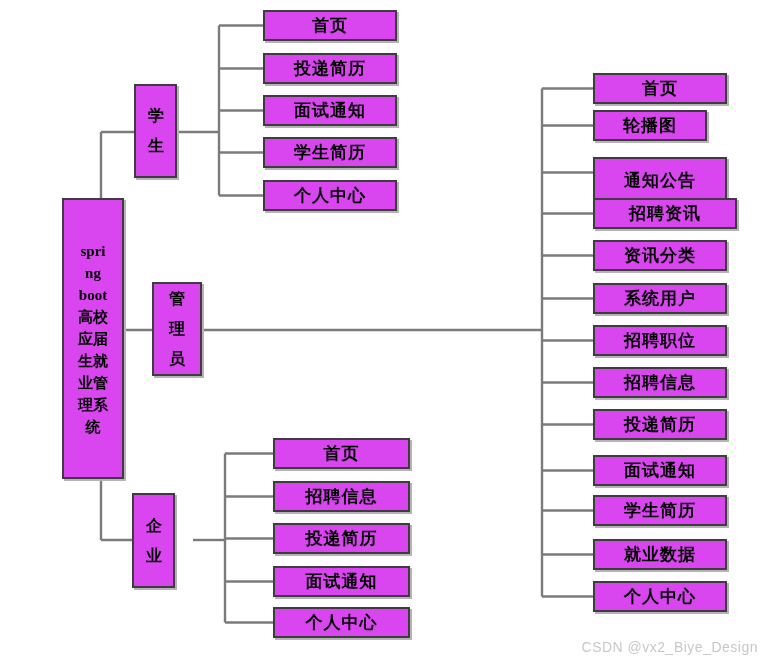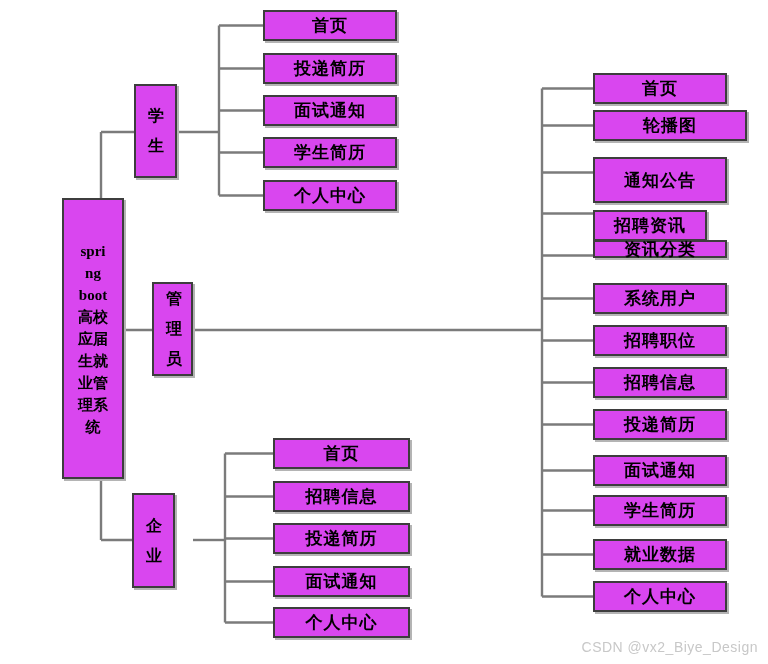--- a/index.html
+++ b/index.html
@@ -70,21 +70,21 @@
     </svg>
 
   <div class="node root-node" style="left:22px;top:198px;width:62px;height:281px;">
     <span>spring boot 高校应届生就业管理系统</span>
   </div>
 
   <div id="watermark">CSDN @vx2_Biye_Design</div>
 <div class="node role" style="left: 134px; top: 84px; width: 43px; height: 94px;">
       <span>学生</span>
     </div>
-    <div class="node role" style="left: 152px; top: 282px; width: 41px; height: 94px;">
+    <div class="node role" style="left: 152px; top: 282px; width: 50px; height: 94px;">
       <span>管理员</span>
     </div>
     <div class="node role" style="left: 132px; top: 493px; width: 43px; height: 95px;">
       <span>企业</span>
     </div>
     <div class="node leaf" style="left: 263px; top: 10px; width: 134px; height: 31px;">
       <span>首页</span>
     </div>
     <div class="node leaf" style="left: 263px; top: 53px; width: 134px; height: 31px;">
       <span>投递简历</span>
@@ -94,30 +94,30 @@
     </div>
     <div class="node leaf" style="left: 263px; top: 137px; width: 134px; height: 31px;">
       <span>学生简历</span>
     </div>
     <div class="node leaf" style="left: 263px; top: 180px; width: 134px; height: 31px;">
       <span>个人中心</span>
     </div>
     <div class="node leaf" style="left: 593px; top: 73px; width: 134px; height: 31px;">
       <span>首页</span>
     </div>
-    <div class="node leaf" style="left: 593px; top: 110px; width: 154px; height: 31px;">
+    <div class="node leaf" style="left: 593px; top: 110px; width: 114px; height: 31px;">
       <span>轮播图</span>
     </div>
     <div class="node leaf" style="left: 593px; top: 157px; width: 134px; height: 46px;">
       <span>通知公告</span>
     </div>
-    <div class="node leaf" style="left: 593px; top: 210px; width: 114px; height: 31px;">
+    <div class="node leaf" style="left: 593px; top: 198px; width: 144px; height: 31px;">
       <span>招聘资讯</span>
     </div>
-    <div class="node leaf" style="left: 593px; top: 240px; width: 134px; height: 18px;">
+    <div class="node leaf" style="left: 593px; top: 240px; width: 134px; height: 31px;">
       <span>资讯分类</span>
     </div>
     <div class="node leaf" style="left: 593px; top: 283px; width: 134px; height: 31px;">
       <span>系统用户</span>
     </div>
     <div class="node leaf" style="left: 593px; top: 325px; width: 134px; height: 31px; text-align: center;">
       <span>招聘职位</span>
     </div>
     <div class="node leaf" style="left: 593px; top: 367px; width: 134px; height: 31px;">
       <span>招聘信息</span>

